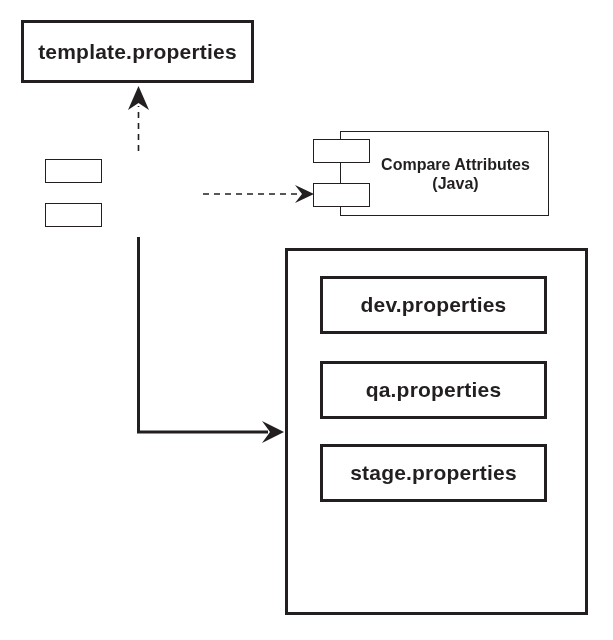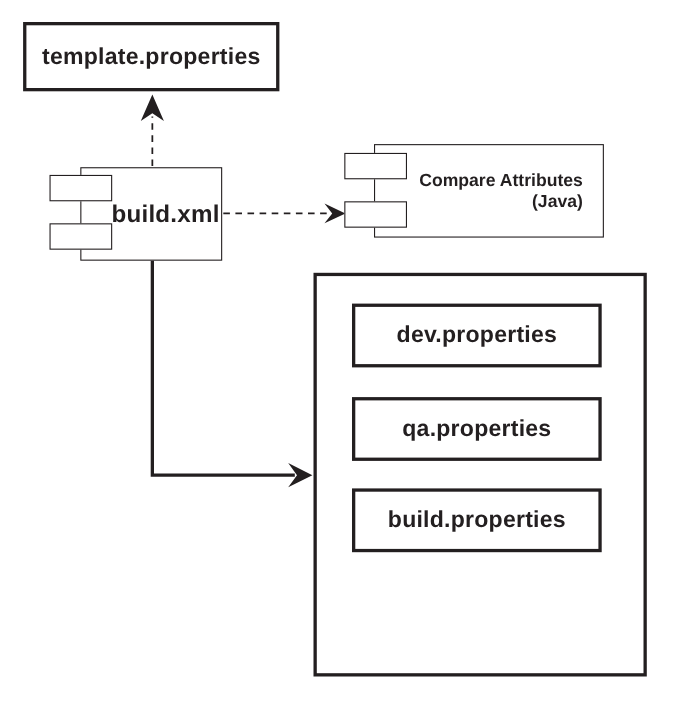--- a/index.html
+++ b/index.html
@@ -51,21 +51,21 @@
     background: #ffffff;
     border: 1.5px solid #231f20;
     z-index: 3;
   }
 
   
   .ant-rect { left: 340px; top: 131px; width: 209px; height: 85px; }
   .ant-label {
     display: flex;
     flex-direction: column;
-    align-items: flex-end;
+    align-items: center;
     justify-content: center;
     padding-left: 22px;
     font-size: 16px;
     font-weight: 700;
     line-height: 19px;
     white-space: nowrap;
   }
 
   
   .env-container { left: 285px; top: 248px; width: 303px; height: 367px; }
@@ -85,23 +85,20 @@
 </style>
 </head>
 <body>
 
 <div class="canvas">
 
   <div class="box thick template-box">
     <span class="label-lg">template.properties</span>
   </div>
 
-  <div class="box thin build-rect component">
-    <span class="label-lg inner-label">build.xml</span>
-  </div>
   <div class="tab" style="left:45px; top:159px;"></div>
   <div class="tab" style="left:45px; top:203px;"></div>
 
   <div class="box thin ant-rect component">
     <div class="ant-label">
       <span>Compare Attributes</span>
       <span>(Java)</span>
     </div>
   </div>
   <div class="tab" style="left:313px; top:139px;"></div>
@@ -109,21 +106,21 @@
 
   <div class="box thick env-container"></div>
 
   <div class="box thick env-box" style="top:361px;">
     <span class="label-lg">qa.properties</span>
   </div>
   <div class="box thick env-box" style="top:276px;">
     <span class="label-lg">dev.properties</span>
   </div>
   <div class="box thick env-box" style="top:444px;">
-    <span class="label-lg">build.properties</span>
+    <span class="label-lg">stage.properties</span>
   </div>
 
   <svg class="connectors" viewBox="0 0 613 640" xmlns="http://www.w3.org/2000/svg">
 
     <line x1="138.5" y1="151" x2="138.5" y2="106" stroke="#231f20" stroke-width="1.6" stroke-dasharray="6 5"></line>
     <polygon points="138.5,86 149,110 138.5,103 128,110" fill="#231f20"></polygon>
 
     <line x1="203" y1="194" x2="297" y2="194" stroke="#231f20" stroke-width="1.6" stroke-dasharray="6 5"></line>
     <polygon points="314,194 295,185 302,194 295,203" fill="#231f20"></polygon>
 

